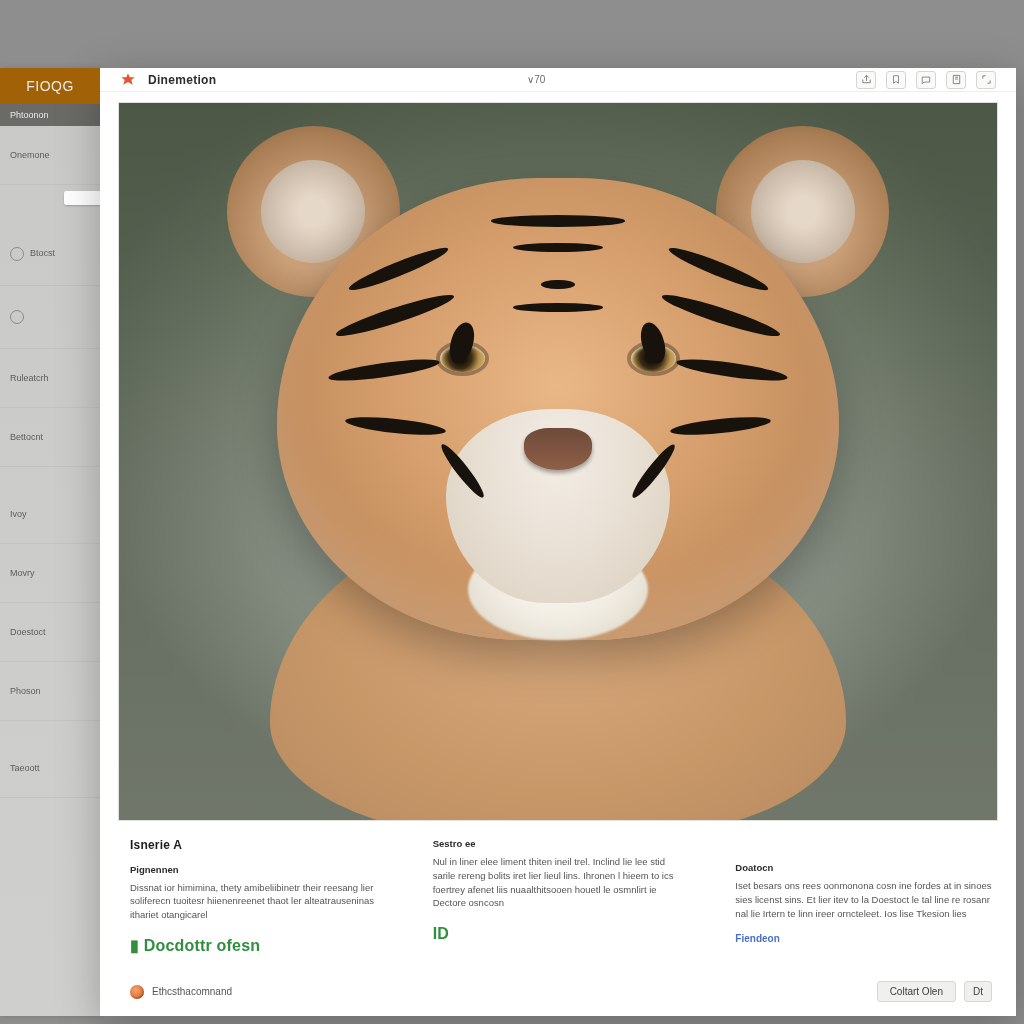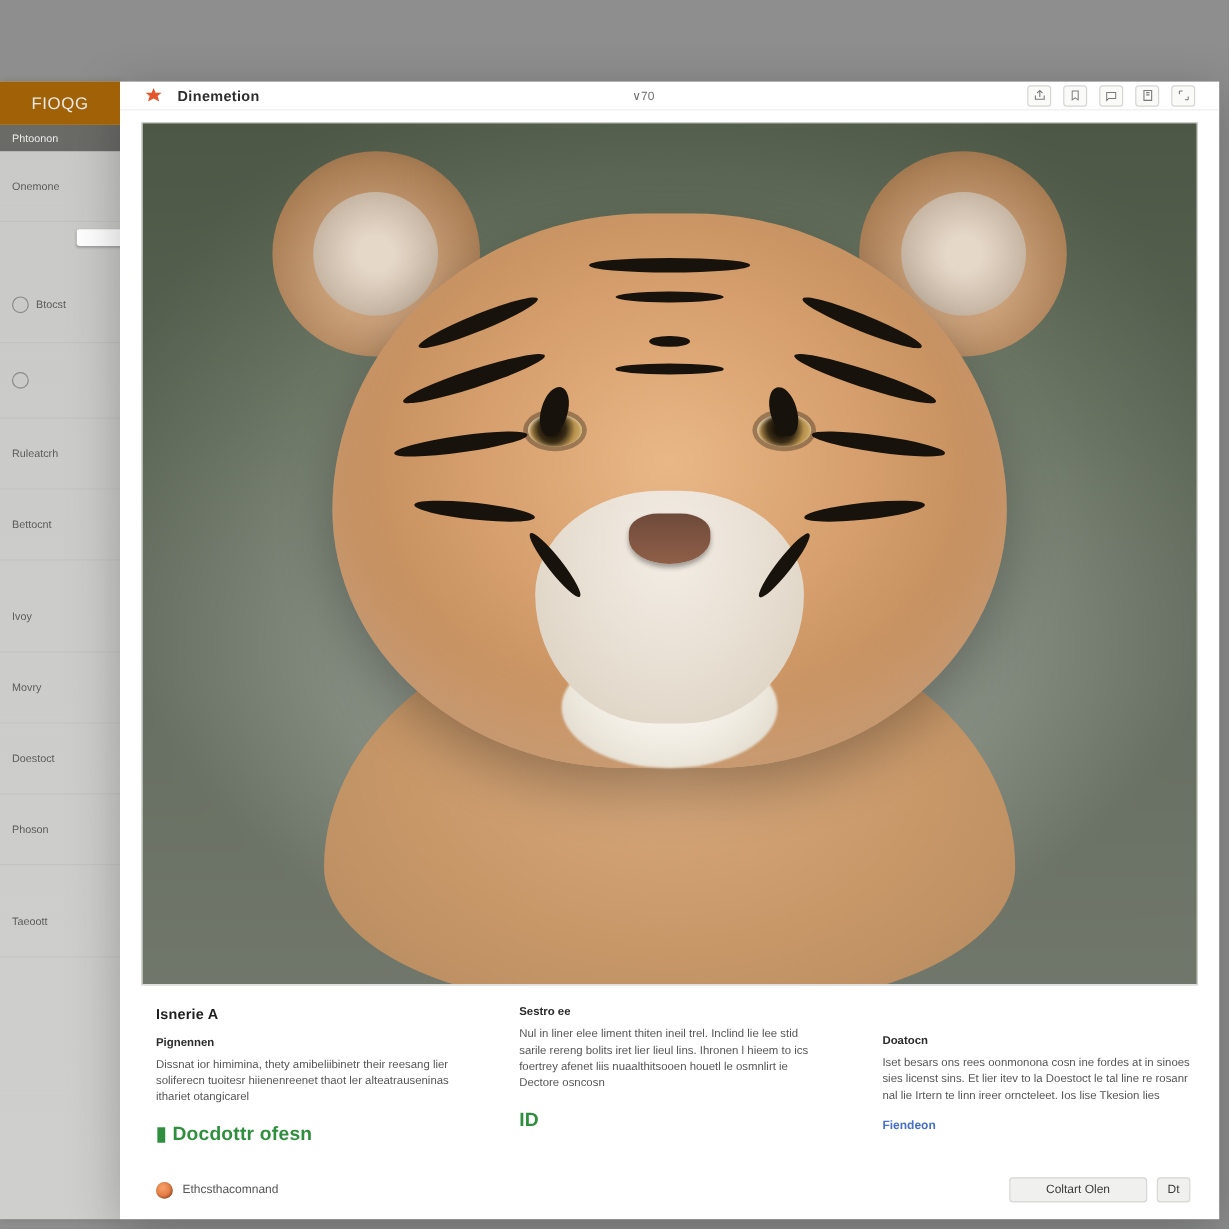--- a/index.html
+++ b/index.html
@@ -206,21 +206,21 @@
 .footer .f-left { display: flex; gap: 8px; align-items: center; }
 .footer .f-ico {
   width: 14px; height: 14px; border-radius: 50%;
   background: radial-gradient(circle at 40% 35%, #f6a26a, #d45c24);
   box-shadow: inset -1px -1px 2px rgba(0,0,0,.3);
 }
 .footer .f-right { display: flex; gap: 8px; }
 .f-btn {
   border: 1px solid #d6d6d4;
   background: #f0f0ee;
-  padding: 4px 30px;
+  padding: 4px 12px;
   border-radius: 3px;
   font-size: 10px; color: #3c3c3a;
   cursor: pointer;
 }
 .f-btn.sm { padding: 4px 8px; }
 svg { display: block; }
 </style>
 </head>
 <body>
 

